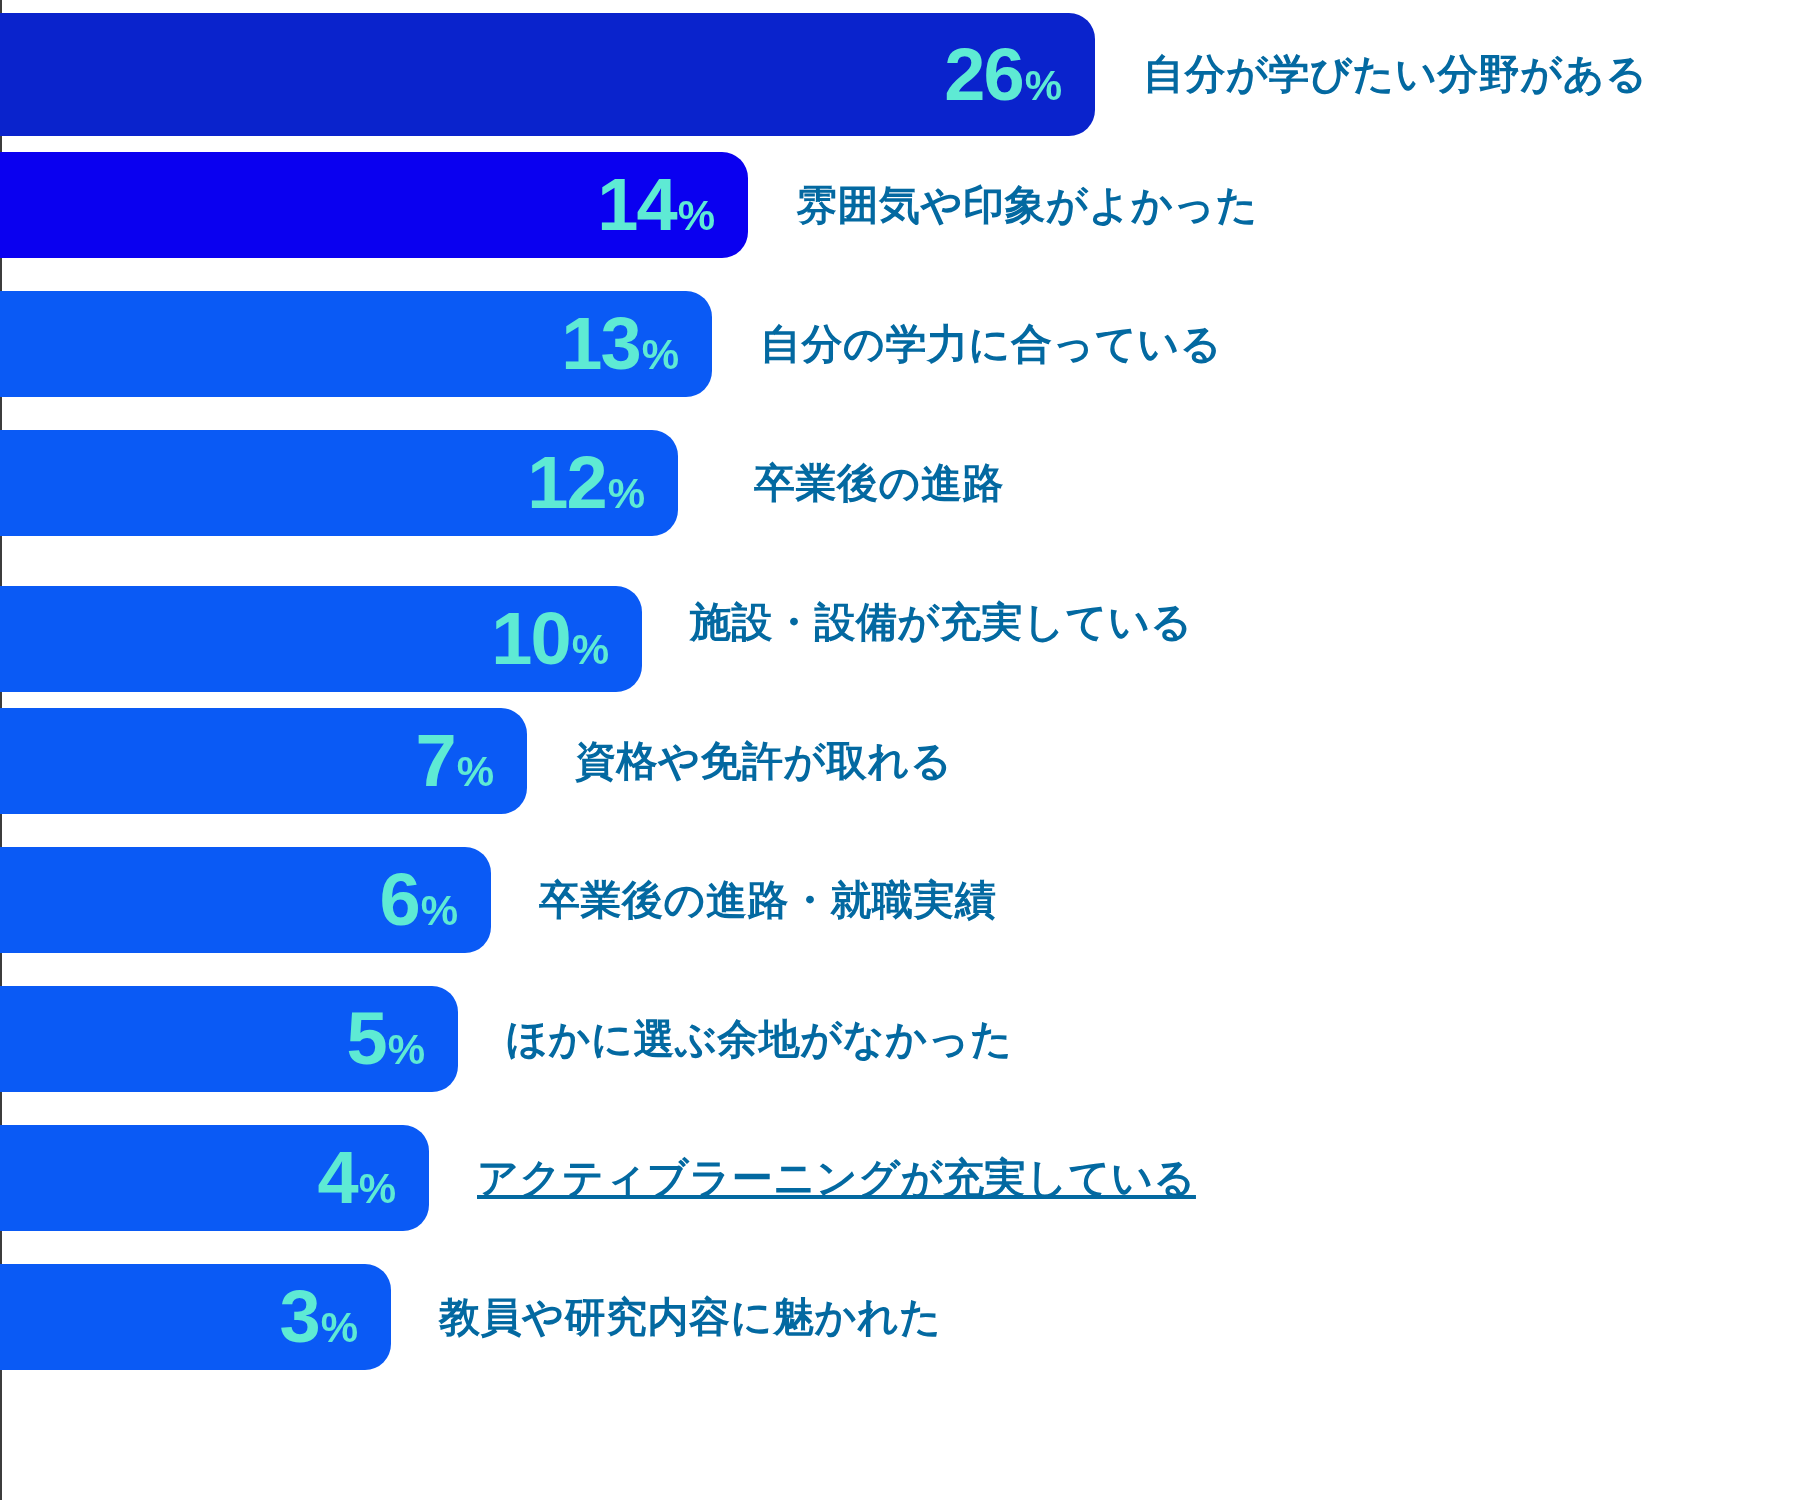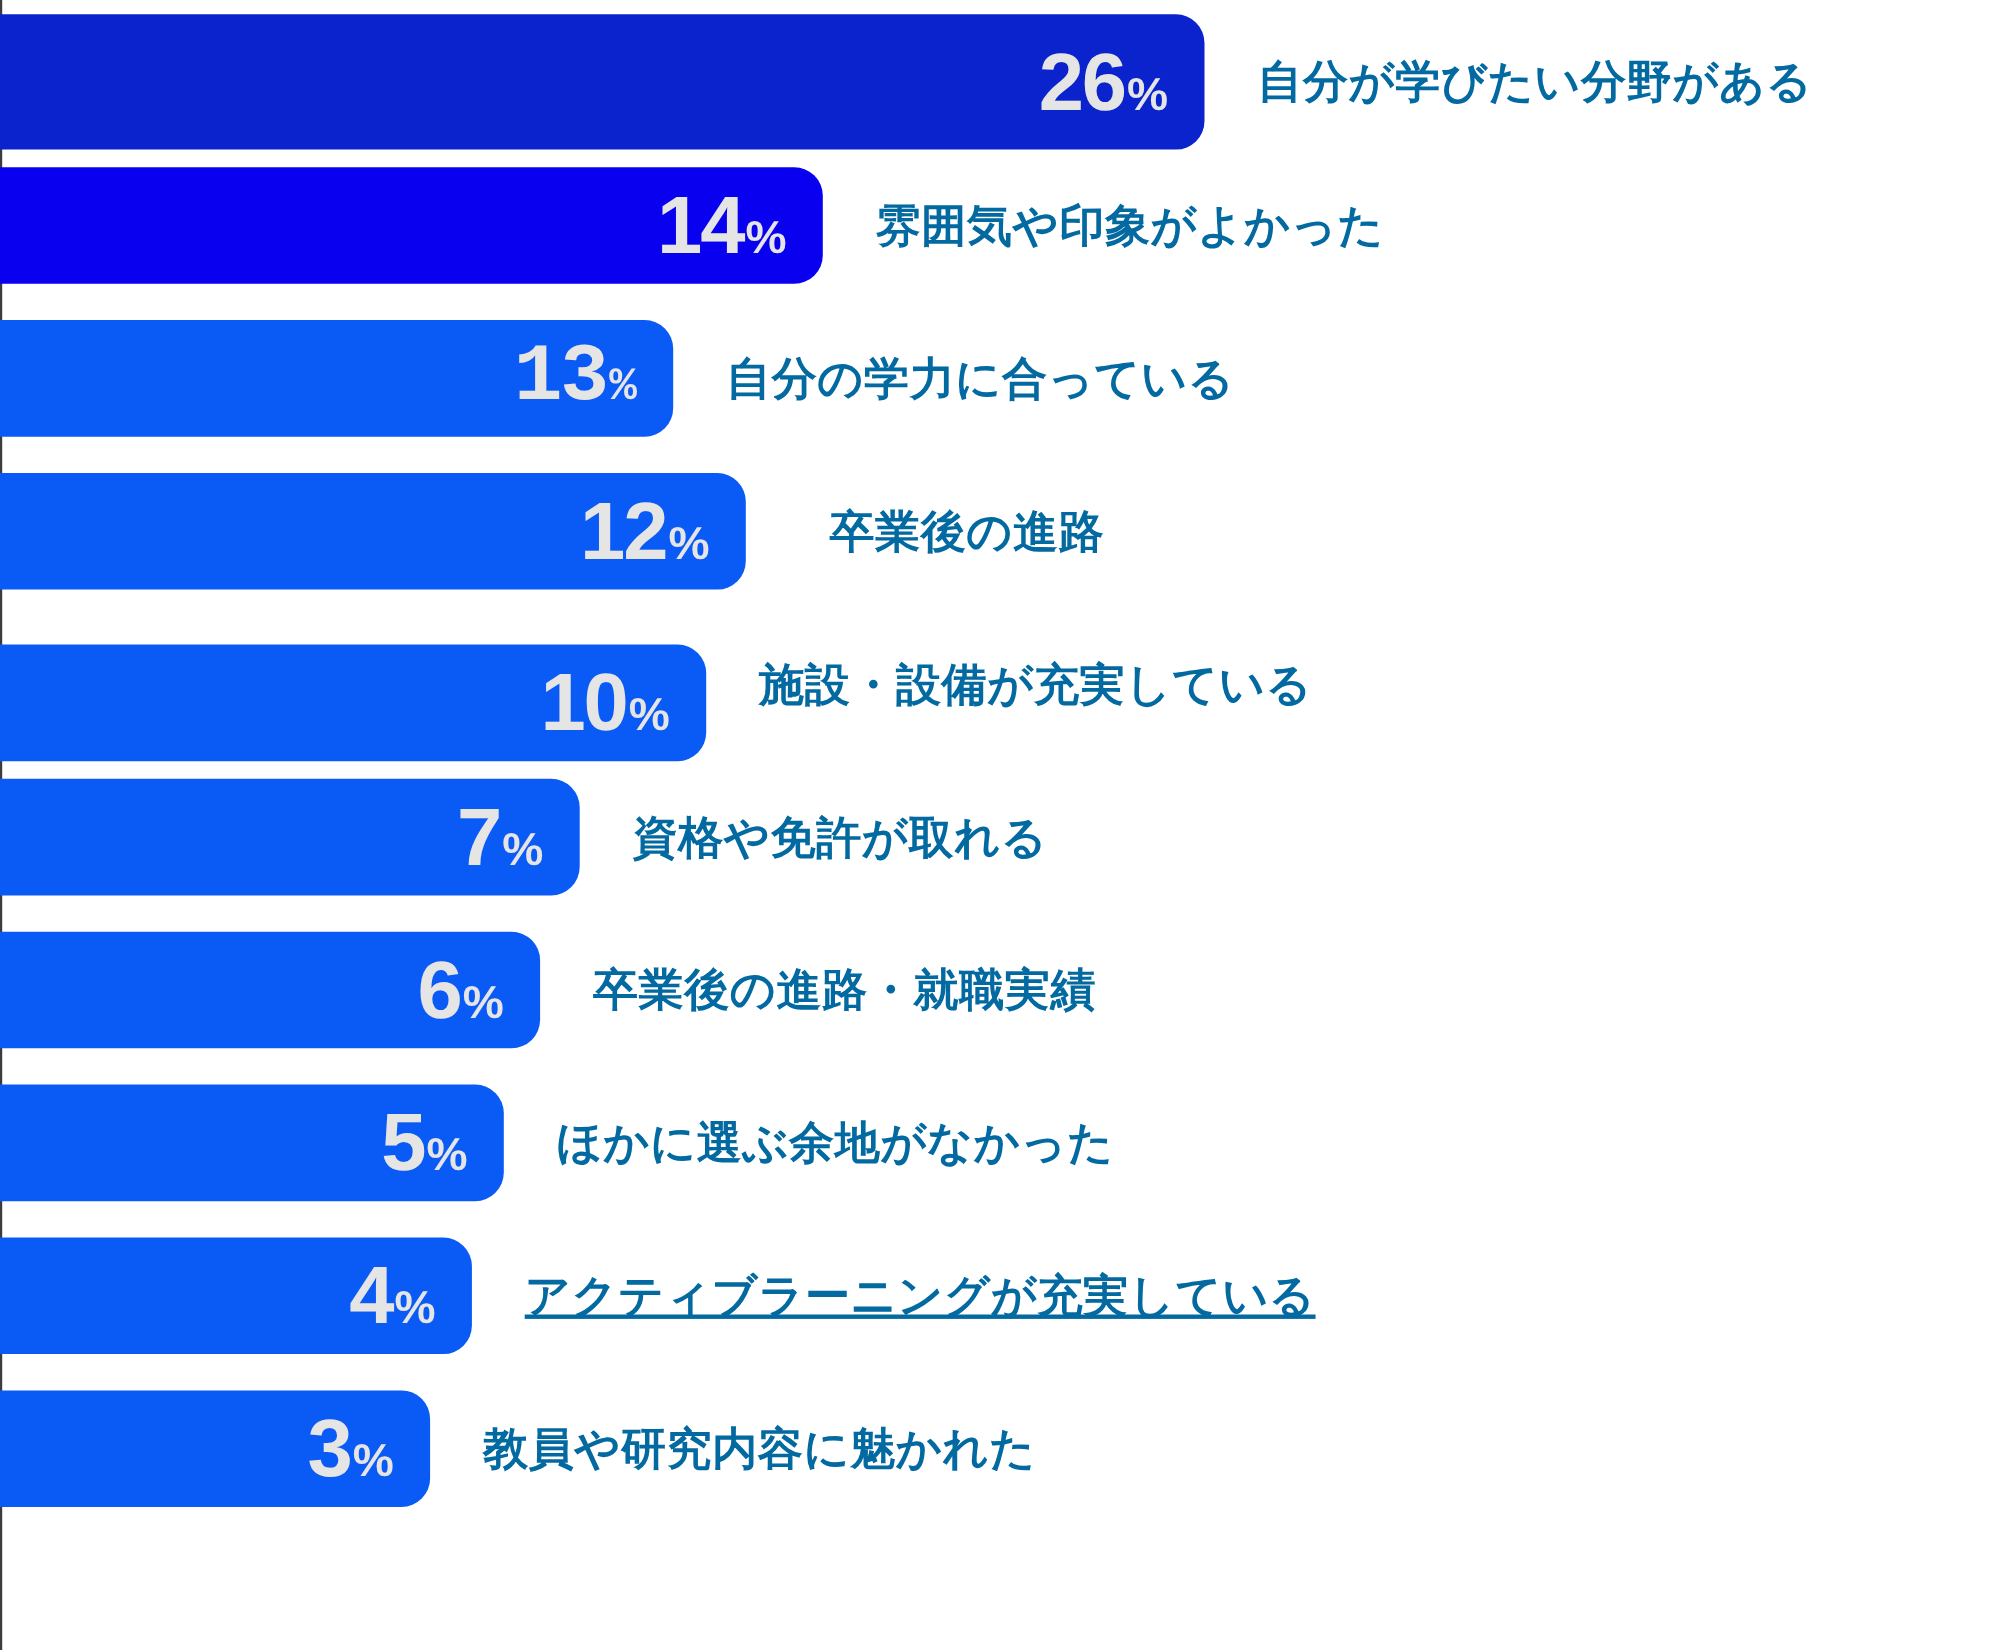--- a/index.html
+++ b/index.html
@@ -34,21 +34,21 @@
     border-top-left-radius: 0;
     border-bottom-left-radius: 0;
     display: flex;
     align-items: center;
     justify-content: flex-end;
     box-sizing: border-box;
   }
   .value-wrap {
     display: flex;
     align-items: baseline;
-    color: #e5e5e5;
+    color: #5eead4;
     padding-right: 34px;
     white-space: nowrap;
   }
   .value-num {
     font-size: 74px;
     font-weight: 700;
     line-height: 1;
     letter-spacing: -2px;
   }
   .value-pct {
@@ -95,21 +95,21 @@
       <div class="bar-row" style="top: 152px; height: 106px;">
         <div class="bar" style="width: 748px; background: rgb(10, 0, 240);">
           <div class="value-wrap">
             <span class="value-num">14</span>
             <span class="value-pct">%</span>
           </div>
         </div>
         <div class="bar-label" style="margin-left: 48px;">雰囲気や印象がよかった</div>
       </div>
       <div class="bar-row" style="top: 291px; height: 106px;">
-        <div class="bar" style="width: 612px; background: rgb(10, 90, 245); font-family: Liberation Mono, monospace;">
+        <div class="bar" style="width: 712px; background: rgb(10, 90, 245);">
           <div class="value-wrap">
             <span class="value-num">13</span>
             <span class="value-pct">%</span>
           </div>
         </div>
         <div class="bar-label" style="margin-left: 48px;">自分の学力に合っている</div>
       </div>
       <div class="bar-row" style="top: 430px; height: 106px; gap: 28px;">
         <div class="bar" style="width: 678px; background: rgb(10, 90, 245);">
           <div class="value-wrap">

